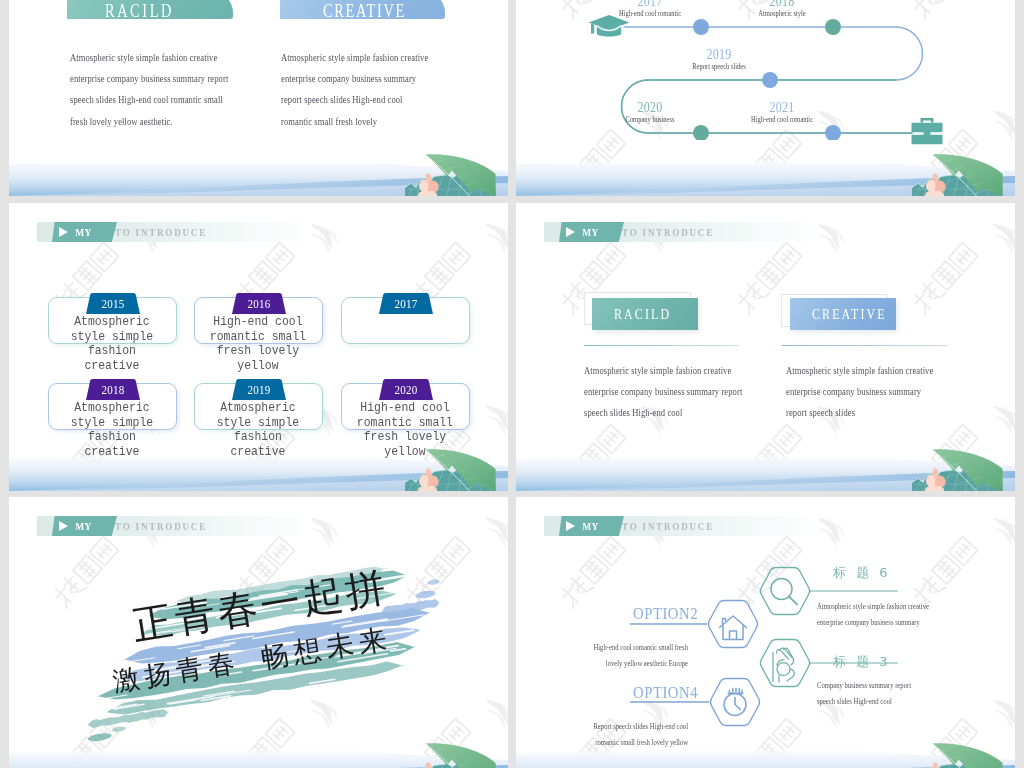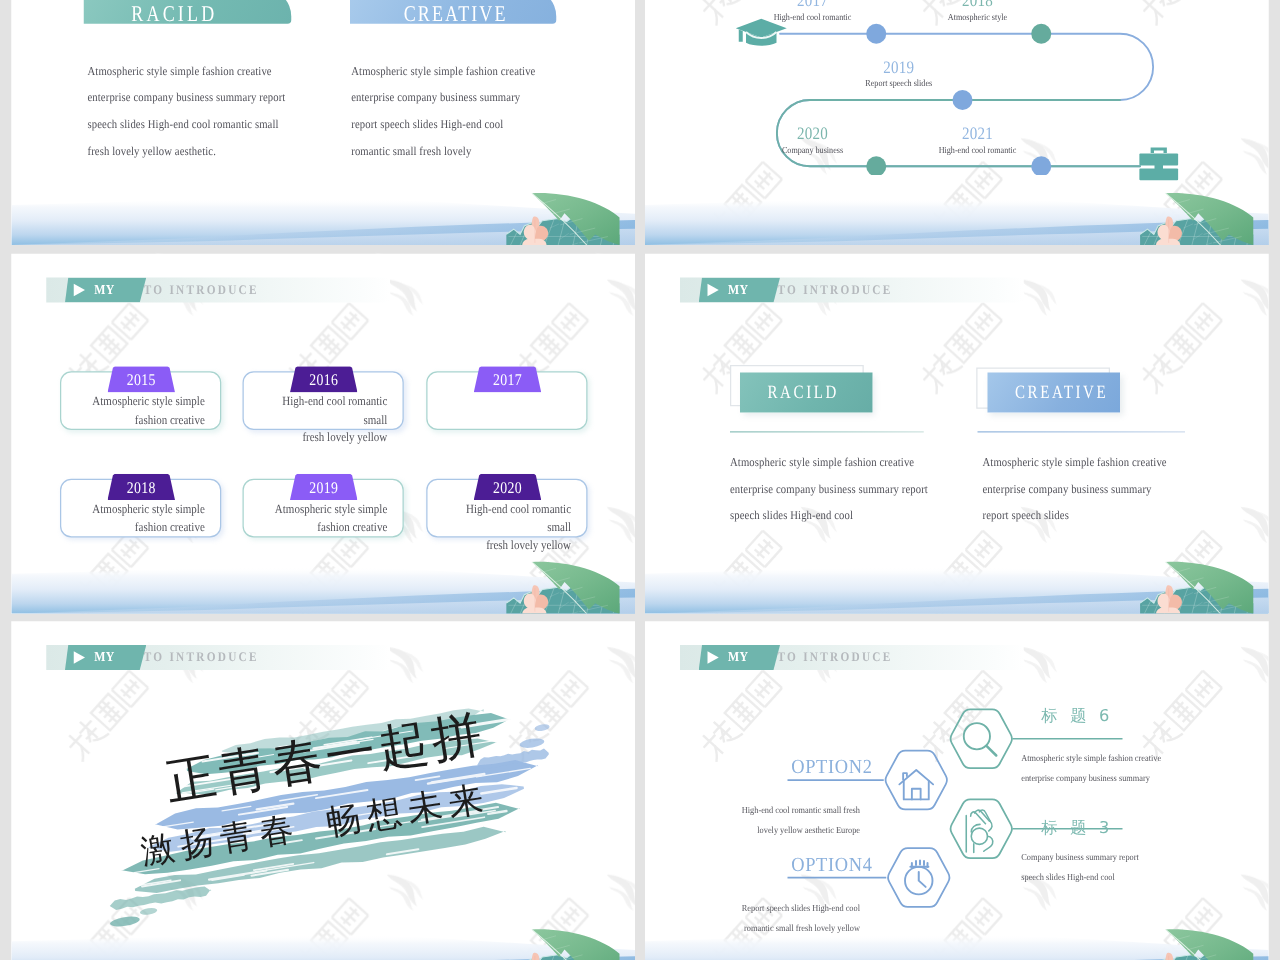--- a/index.html
+++ b/index.html
@@ -55,25 +55,25 @@
 .tlc{position:absolute;font-size:7.4px;color:#4e4e56;font-family:"Liberation Serif",serif;
   text-align:center;width:120px;transform:scaleX(.88);transform-origin:50% 0;}
 
 
 .ycard{position:absolute;width:127px;height:45px;border-radius:9px;background:#fff;}
 .ycard.g{border:1px solid #a9d4cf;box-shadow:2px 2px 4px rgba(140,200,195,.22);}
 .ycard.b{border:1px solid #aac6e6;box-shadow:2px 2px 4px rgba(140,175,225,.22);}
 .ycard .tab{position:absolute;left:37px;top:-5px;width:54px;height:21px;
   color:#fff;font-size:13px;text-align:center;letter-spacing:.3px;border-radius:4px 4px 0 0;
   clip-path:polygon(11% 0,89% 0,92% 6%,100% 100%,0 100%,8% 6%);font-family:"Liberation Serif",serif;}
-.ycard .tab.g{background:#8b5cf6;}
+.ycard .tab.g{background:#0369a1;}
 .ycard .tab.b{background:#4c1d95;}
 .ycard .tab span{display:block;transform:scaleX(.85);padding-top:3px;}
-.ycard .txt{position:absolute;left:11px;top:17px;width:118px;font-size:10px;line-height:14.6px;
-  color:#55555c;text-align:right;font-family:Liberation Serif, serif;}
+.ycard .txt{position:absolute;left:11px;top:17px;width:118px;font-size:13px;line-height:14.6px;
+  color:#55555c;text-align:center;font-family:Liberation Mono, monospace;}
 .ycard .txt div{transform:scaleX(.88);transform-origin:0 50%;}
 
 
 .blk{position:absolute;color:#fff;box-shadow:2px 3px 5px rgba(120,150,160,.18);}
 .blk .bl{position:absolute;left:22px;top:8px;font-size:15px;letter-spacing:2.6px;
   font-family:"Liberation Serif",serif;transform:scaleX(.8);transform-origin:0 0;white-space:nowrap;}
 .blkout{position:absolute;width:105px;height:31px;border:1px solid #e1e5e9;background:#fff;}
 .rule{position:absolute;height:1.4px;}
 
 

